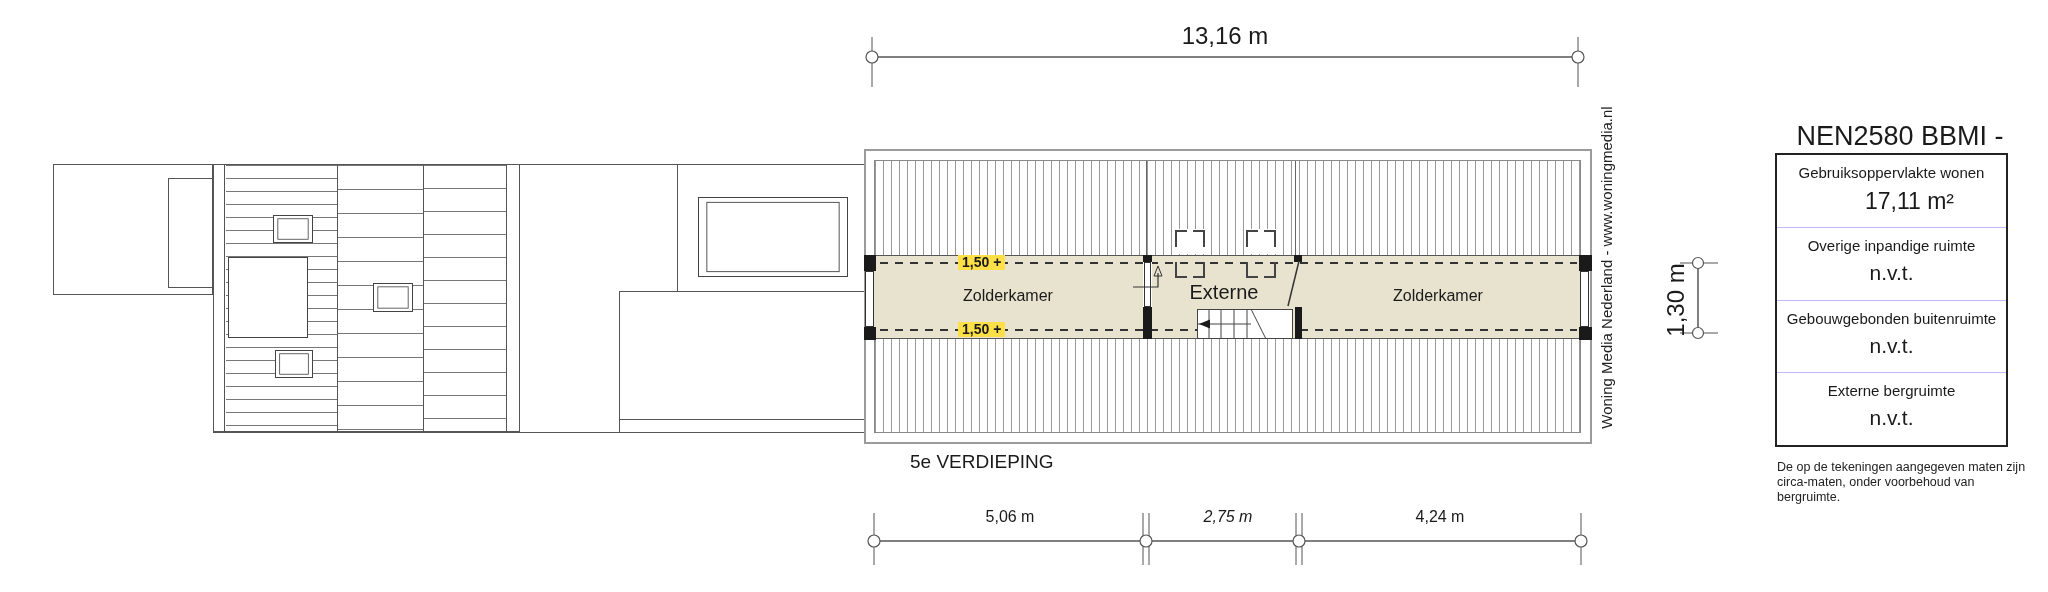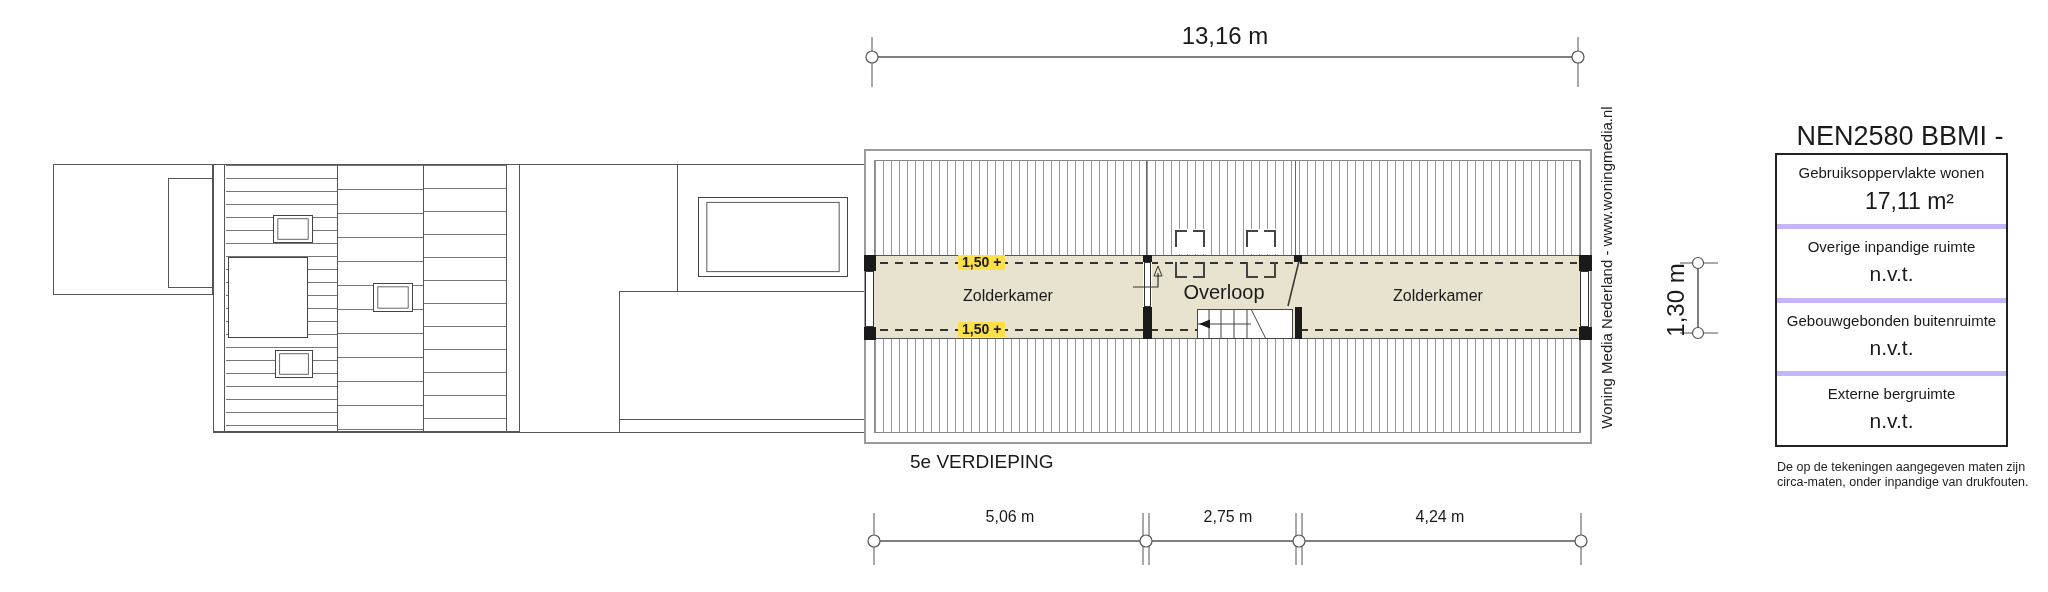--- a/index.html
+++ b/index.html
@@ -15,21 +15,21 @@
   .window{position:absolute;box-sizing:border-box;border:1px solid #333;background:#fff;}
   .dashline{position:absolute;height:2px;background:repeating-linear-gradient(90deg,#333 0 8px,transparent 8px 15px);}
   .roomlabel{position:absolute;text-align:center;font-size:16px;}
   .lvl{position:absolute;font-size:14px;font-weight:700;background:#fde047;padding:0 4px;line-height:15px;}
   .dimtext{position:absolute;font-size:16px;text-align:center;}
   .rot{transform:rotate(-90deg);transform-origin:center center;}
   .bracket{position:absolute;box-sizing:border-box;border:0 solid #444;}
   .ventbg{position:absolute;background:#fff;}
   svg{position:absolute;left:0;top:0;pointer-events:none;}
   #nen-table{position:absolute;box-sizing:border-box;border:2px solid #222;display:flex;flex-direction:column;background:#fff;}
-  .nen-row{flex:1;text-align:center;border-top:5px solid #c4b5fd;overflow:hidden;}
+  .nen-row{flex:1;text-align:center;border-top:1px solid #c4b5fd;overflow:hidden;}
   .nen-row:first-child{border-top:none;}
   .nen-label{font-size:15px;margin-top:9px;}
   .nen-value{font-size:21px;margin-top:7px;}
   .nen-value.big{font-size:23px;margin-left:36px;}
   #nen-title{position:absolute;font-size:27px;text-align:center;margin-top:16px;}
   #footnote{position:absolute;font-size:12.5px;line-height:15px;color:#222;}
   #floor-label{position:absolute;font-size:19px;font-weight:400;margin-left:40px;}
   #watermark{position:absolute;font-size:15px;text-align:center;white-space:nowrap;color:#222;}
 </style>
 </head>
@@ -79,21 +79,21 @@
 
   <div class="abs" style="left:874px;top:255px;width:707px;height:84px;background:#e8e3ce;border-top:1px solid #555;border-bottom:1px solid #555;"></div>
 
   <div class="dashline" style="left:880px;top:262px;width:697px;"></div>
   <div class="dashline" style="left:880px;top:329px;width:697px;"></div>
 
   <div class="lvl" style="left:958px;top:255px;">1,50 +</div>
   <div class="lvl" style="left:958px;top:322px;">1,50 +</div>
 
   <div class="roomlabel" style="left:938px;top:287px;width:140px;">Zolderkamer</div>
-  <div class="roomlabel" style="left:1164px;top:281px;width:120px;font-size:20px;">Overloop</div>
+  <div class="roomlabel" style="left:1164px;top:281px;width:120px;font-size:20px;">Externe</div>
   <div class="roomlabel" style="left:1368px;top:287px;width:140px;">Zolderkamer</div>
 
   <div class="wall" style="left:864px;top:255px;width:12px;height:16px;"></div>
   <div class="wall" style="left:864px;top:327px;width:12px;height:13px;"></div>
   <div class="window" style="left:865px;top:271px;width:9px;height:56px;"></div>
 
   <div class="wall" style="left:1579px;top:255px;width:13px;height:16px;"></div>
   <div class="wall" style="left:1579px;top:327px;width:13px;height:13px;"></div>
   <div class="window" style="left:1580px;top:271px;width:9px;height:56px;"></div>
 
@@ -154,21 +154,21 @@
     <polygon points="1199,324 1210,319.5 1210,328.5" fill="#1a1a1a"></polygon>
 
     <polyline points="1133,287 1158,287 1158,273" fill="none" stroke="#333" stroke-width="1.2"></polyline>
     <polygon points="1158,266 1154,276 1162,276" fill="none" stroke="#333" stroke-width="1"></polygon>
 
     <line x1="1288" y1="306" x2="1299" y2="261" stroke="#333" stroke-width="1.5"></line>
   </svg>
 
   <div class="dimtext" style="left:1145px;top:22px;width:160px;font-size:24px;">13,16 m</div>
   <div class="dimtext" style="left:930px;top:508px;width:160px;">5,06 m</div>
-  <div class="dimtext" style="left:1142px;top:508px;width:172px;">2,75 m</div>
+  <div class="dimtext" style="left:1142px;top:508px;width:172px;font-style:italic;">2,75 m</div>
   <div class="dimtext" style="left:1360px;top:508px;width:160px;">4,24 m</div>
   <div class="dimtext rot" style="left:1635px;top:286px;width:82px;font-size:24px;">1,30 m</div>
 
   <div id="floor-label" style="left:870px;top:451px;">5e VERDIEPING</div>
 
   <div id="watermark" class="rot" style="left:1441px;top:259px;width:330px;height:17px;">Woning Media Nederland - www.woningmedia.nl</div>
 
   <div id="nen-title" style="left:1765px;top:105px;width:270px;">NEN2580 BBMI - NVM</div>
   <div id="nen-table" style="left:1775px;top:153px;width:233px;height:294px;justify-content:center;">
     <div class="nen-row">
@@ -183,16 +183,16 @@
       <div class="nen-label">Gebouwgebonden buitenruimte</div>
       <div class="nen-value">n.v.t.</div>
     </div>
     <div class="nen-row">
       <div class="nen-label">Externe bergruimte</div>
       <div class="nen-value">n.v.t.</div>
     </div>
   </div>
   <div id="footnote" style="left:1777px;top:460px;width:260px;">
     <div>De op de tekeningen aangegeven maten zijn</div>
-    <div>circa-maten, onder inpandige van drukfouten.</div>
+    <div>circa-maten, onder voorbehoud van bergruimte.</div>
   </div>
 
 </div>
 
 </body></html>

